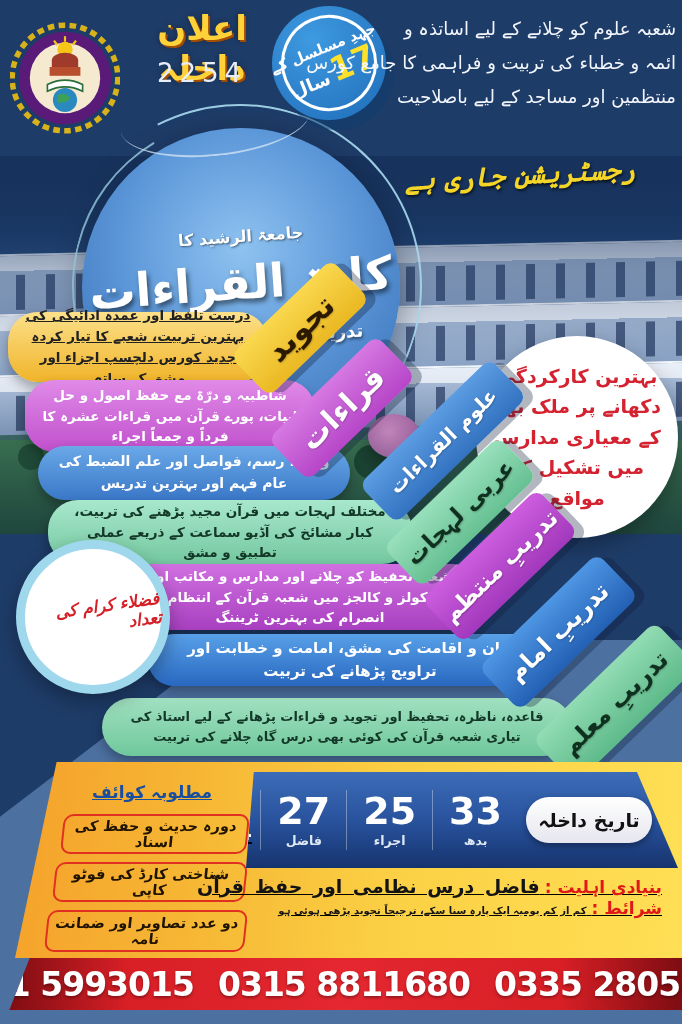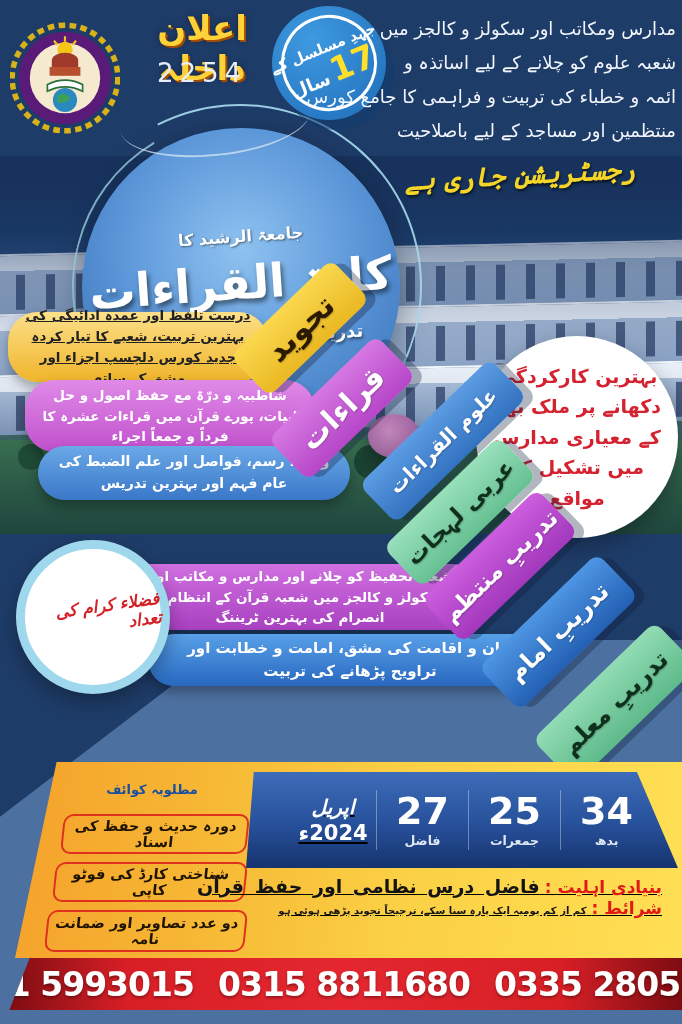--- a/index.html
+++ b/index.html
@@ -106,21 +106,21 @@
     background:linear-gradient(180deg,#cc5ede,#a238bc);}
   .ribbon.r6{ left:476px; top:602px; width:165px; height:60px; font-size:24px; color:#fff;
     background:linear-gradient(180deg,#4e96e4,#2360b4);}
   .ribbon.r7{ left:530px; top:672px; width:170px; height:62px; font-size:24px; color:#10301f;
     background:linear-gradient(180deg,#92dcb4,#5eba8a);}
   
   .panel{ position:absolute; left:0; top:762px; width:682px; height:196px; z-index:7;
     clip-path:polygon(8.3% 0, 100% 0, 100% 100%, 2.2% 100%);
     background:linear-gradient(95deg,#f5a02a 0%,#f6b634 28%,#fbd044 58%,#ffdf55 100%);}
   .req-title{ position:absolute; left:62px; top:20px; width:180px; text-align:center;
-    color:#1a4fa0; font-size:13px; font-weight:bold;}
+    color:#1a4fa0; font-size:17px; font-weight:bold;text-decoration:underline;}
   .req-item{ position:absolute; border:2px solid #e03020; border-radius:10px; transform:skewX(-6deg);
     display:flex; align-items:center; justify-content:center; text-align:center;
     color:#201400; font-size:14.5px; font-weight:bold;}
   .req-item.q1{ left:62px; top:52px;  width:186px; height:40px;}
   .req-item.q2{ left:54px; top:100px; width:192px; height:40px;}
   .req-item.q3{ left:46px; top:148px; width:200px; height:42px;}
   .dates{ position:absolute; left:246px; top:10px; width:432px; height:96px;
     clip-path:polygon(1.8% 0, 90.5% 0, 100% 100%, 0 100%);
     background:linear-gradient(180deg,#3d6cb8 0%,#27509a 55%,#16336e 100%);
     display:flex; flex-direction:row; align-items:center; padding:0 26px 0 44px; direction:rtl;}
@@ -190,21 +190,20 @@
     <div class="badge-inner">
       <div class="badge-top">جہدِ مسلسل کے</div>
       <div class="badge-row">
         <span class="badge-num">17</span>
         <span class="badge-unit">سال</span>
       </div>
     </div>
   </div>
 
   <div class="intro">
-    <div>مدارس ومکاتب اور سکولز و کالجز میں</div>
     <div>شعبہ علوم کو چلانے کے لیے اساتذہ و</div>
     <div>ائمہ و خطباء کی تربیت و فراہمی کا جامع کورس</div>
     <div>منتظمین اور مساجد کے لیے باصلاحیت</div>
   </div>
 
   <div class="reg-note">رجسٹریشن جاری ہے</div>
 
   <div class="arc1"></div>
   <div class="arc2"></div>
   <div class="hero">
@@ -217,45 +216,48 @@
     <span>بہترین کارکردگی دکھانے پر ملک بھر کے معیاری مدارس میں تشکیل کے مواقع</span>
   </div>
 
   <div class="grad">
     <div class="grad-label">فضلاء کرام کی تعداد</div>
   </div>
 
   <div class="bubble b1">درست تلفظ اور عمدہ ادائیگی کی بہترین تربیت، شعبے کا تیار کردہ جدید کورس دلچسپ اجزاء اور مشق کے ساتھ</div>
   <div class="bubble b2">شاطبیہ و درّۃ مع حفظ اصول و حل ابیات، پورے قرآن میں قراءات عشرہ کا فرداً و جمعاً اجراء</div>
   <div class="bubble b3">وقف، رسم، فواصل اور علم الضبط کی عام فہم اور بہترین تدریس</div>
+  <div class="bubble b4">مختلف لہجات میں قرآن مجید پڑھنے کی تربیت، کبار مشائخ کی آڈیو سماعت کے ذریعے عملی تطبیق و مشق</div>
   <div class="bubble b5">شعبہ تحفیظ کو چلانے اور مدارس و مکاتب اور اسکولز و کالجز میں شعبہ قرآن کے انتظام و انصرام کی بہترین ٹریننگ</div>
   <div class="bubble b6">اذان و اقامت کی مشق، امامت و خطابت اور تراویح پڑھانے کی تربیت</div>
+  <div class="bubble b7">قاعدہ، ناظرہ، تحفیظ اور تجوید و قراءات پڑھانے کے لیے استاذ کی تیاری شعبہ قرآن کی کوئی بھی درس گاہ چلانے کی تربیت</div>
 
   <div class="ribbon r1">تجوید</div>
   <div class="ribbon r2">قراءات</div>
   <div class="ribbon r3">علوم القراءات</div>
   <div class="ribbon r4">عربی لہجات</div>
   <div class="ribbon r5">تدریبِ منتظم</div>
   <div class="ribbon r6">تدریبِ امام</div>
   <div class="ribbon r7">تدریبِ معلم</div>
 
   <div class="panel">
     <div class="req-title">مطلوبہ کوائف</div>
     <div class="req-item q1">دورہ حدیث و حفظ کی اسناد</div>
     <div class="req-item q2">شناختی کارڈ کی فوٹو کاپی</div>
     <div class="req-item q3">دو عدد تصاویر اور ضمانت نامہ</div>
 
     <div class="dates">
+      <div class="date-pill">تاریخ داخلہ</div>
       <div class="date-cell">
-        <div class="date-day">34</div>
+        <div class="date-day">33</div>
         <div class="date-wd">بدھ</div>
       </div>
       <div class="date-cell">
         <div class="date-day">25</div>
-        <div class="date-wd">جمعرات</div>
+        <div class="date-wd">اجراء</div>
       </div>
       <div class="date-cell">
         <div class="date-day">27</div>
         <div class="date-wd">فاضل</div>
       </div>
       <div class="date-month">
         <div class="month-name">اپریل</div>
         <div class="month-year">2024ء</div>
       </div>
     </div>

